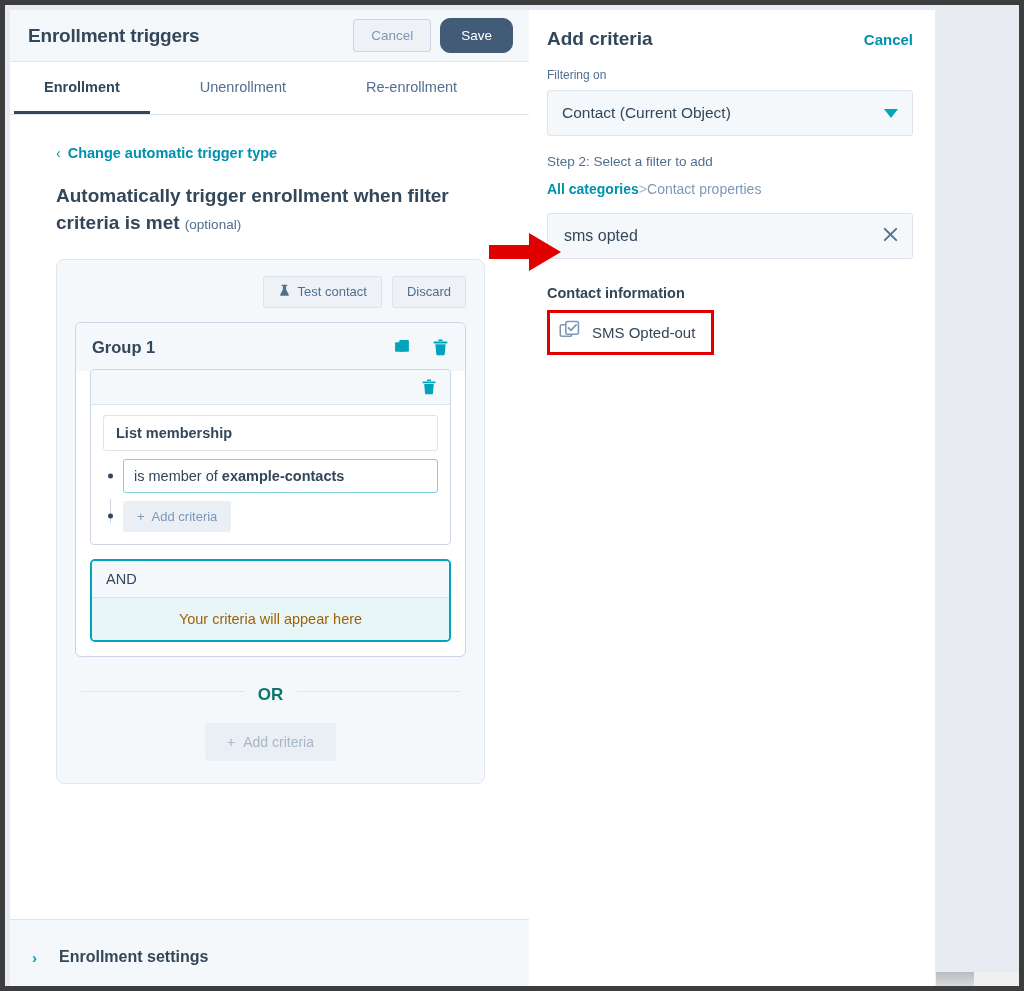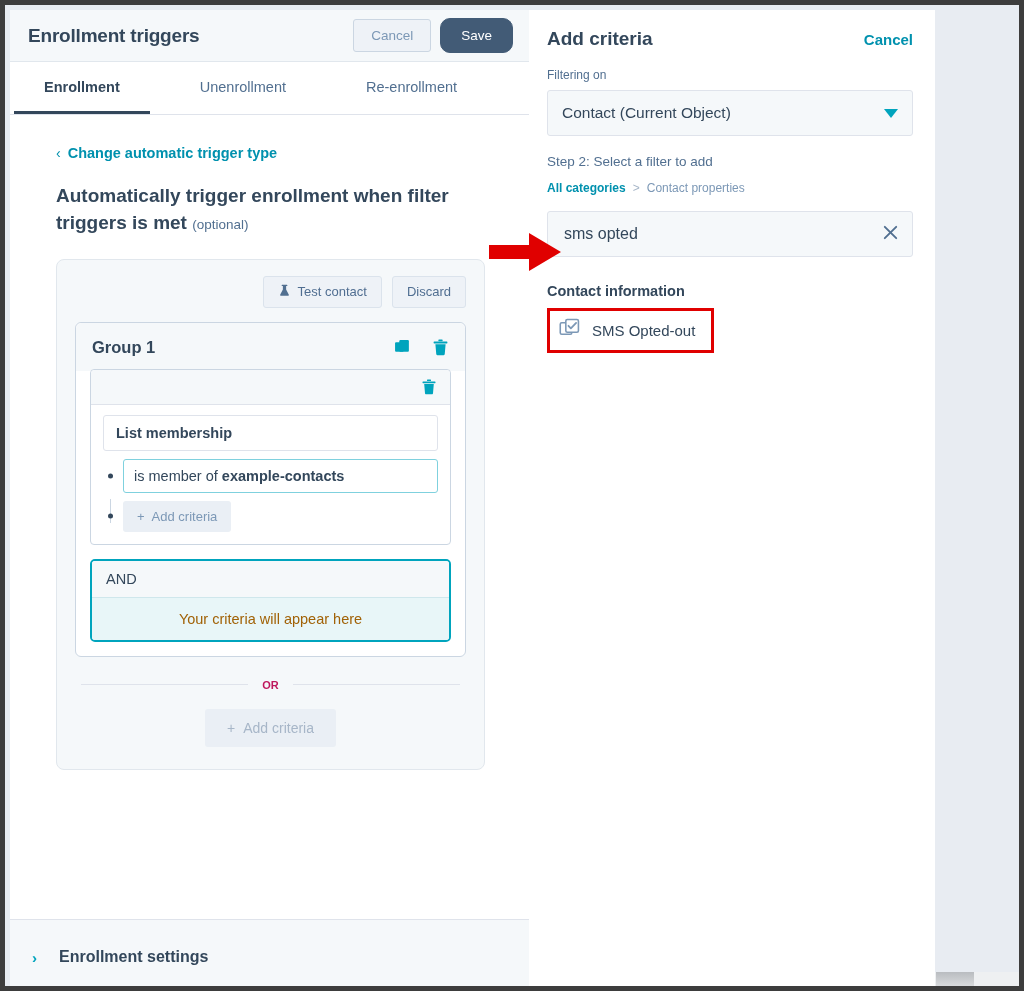--- a/index.html
+++ b/index.html
@@ -236,22 +236,23 @@
     text-align: center;
     padding: 13px 10px;
     font-size: 14.5px; color: #a16207;
   }
   .or-divider {
     display: flex; align-items: center;
     margin: 22px 6px 0 6px;
   }
   .or-divider .line { flex: 1; height: 1px; background: #dfe3eb; }
   .or-divider .or {
-    font-size: 11px; font-weight: bold; color: #be185d;
+    font-size: 17px; font-weight: bold; color: #0f766e;
     padding: 0 14px;
+    margin-top: 6px;
   }
   .add-crit-wrap { text-align: center; margin-top: 18px; }
   .btn-addcrit-lg {
     font-size: 14px; color: #a7b6c8;
     background: #eaeff5;
     border: none; border-radius: 3px;
     padding: 11px 22px;
     cursor: pointer;
     display: inline-flex; align-items: center; gap: 8px;
   }
@@ -286,21 +287,21 @@
     border: 1px solid #dfe3eb;
     border-radius: 3px;
     height: 44px;
     display: flex; align-items: center;
     padding: 0 14px;
     cursor: pointer;
   }
   .select-box .val { flex: 1; font-size: 15.5px; color: #33475b; }
   .caret { width:0;height:0;border-left:7px solid transparent;border-right:7px solid transparent;border-top:9px solid #00a4bd; }
   .step-text { font-size: 13.5px; color: #516f90; margin-top: 18px; }
-  .crumbs { margin-top: 12px; font-size: 12px; display: flex; align-items: center; gap: 7px; }
+  .crumbs { margin-top: 12px; font-size: 14px; display: flex; align-items: center; }
   .crumb-link { color: #0091ae; font-weight: bold; cursor: pointer; }
   .crumb-sep { color: #a7b6c8; }
   .crumb-cur { color: #7c98b6; }
   .search-box {
     margin-top: 16px;
     background: #f5f8fa;
     border: 1px solid #dfe3eb;
     border-radius: 3px;
     height: 44px;
     display: flex; align-items: center;
@@ -370,21 +371,21 @@
 
     <div class="left-body">
 
 
       <div class="change-link">
         <span class="chev-left">‹</span>
         <span>Change automatic trigger type</span>
       </div>
 
       <div class="auto-heading">
-        <span>Automatically trigger enrollment when filter triggers is met</span>
+        <span>Automatically trigger enrollment when filter criteria is met</span>
         <span class="optional">(optional)</span>
       </div>
 
       <div class="filter-card">
 
         <div class="filter-actions">
           <button class="btn-ghost">
             <span>
               <svg width="13" height="13" viewBox="0 0 16 16" fill="#516f90" aria-hidden="true">
                 <rect x="4.5" y="1" width="7" height="1.6" rx="0.5"></rect>

